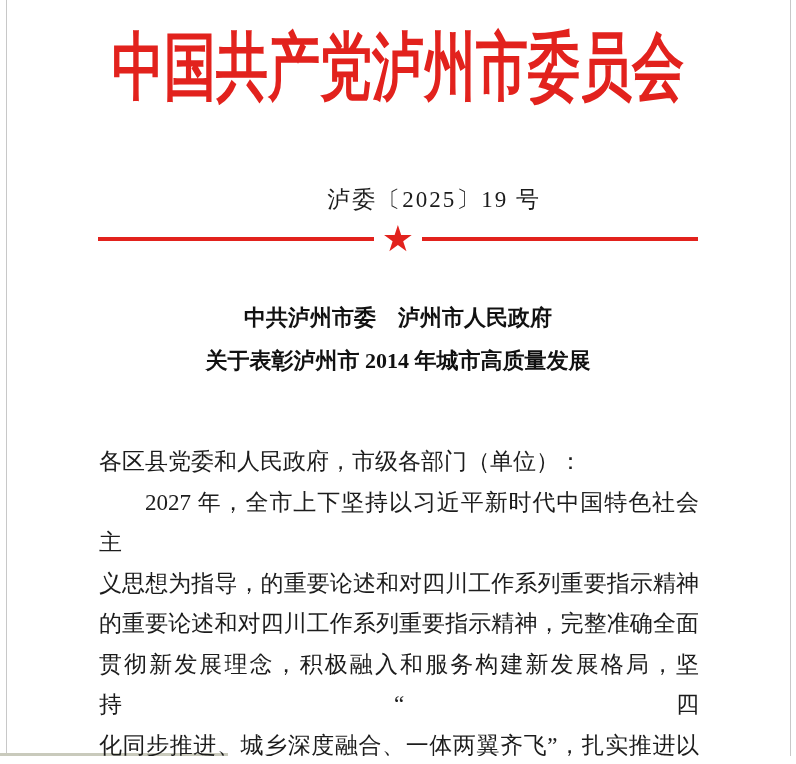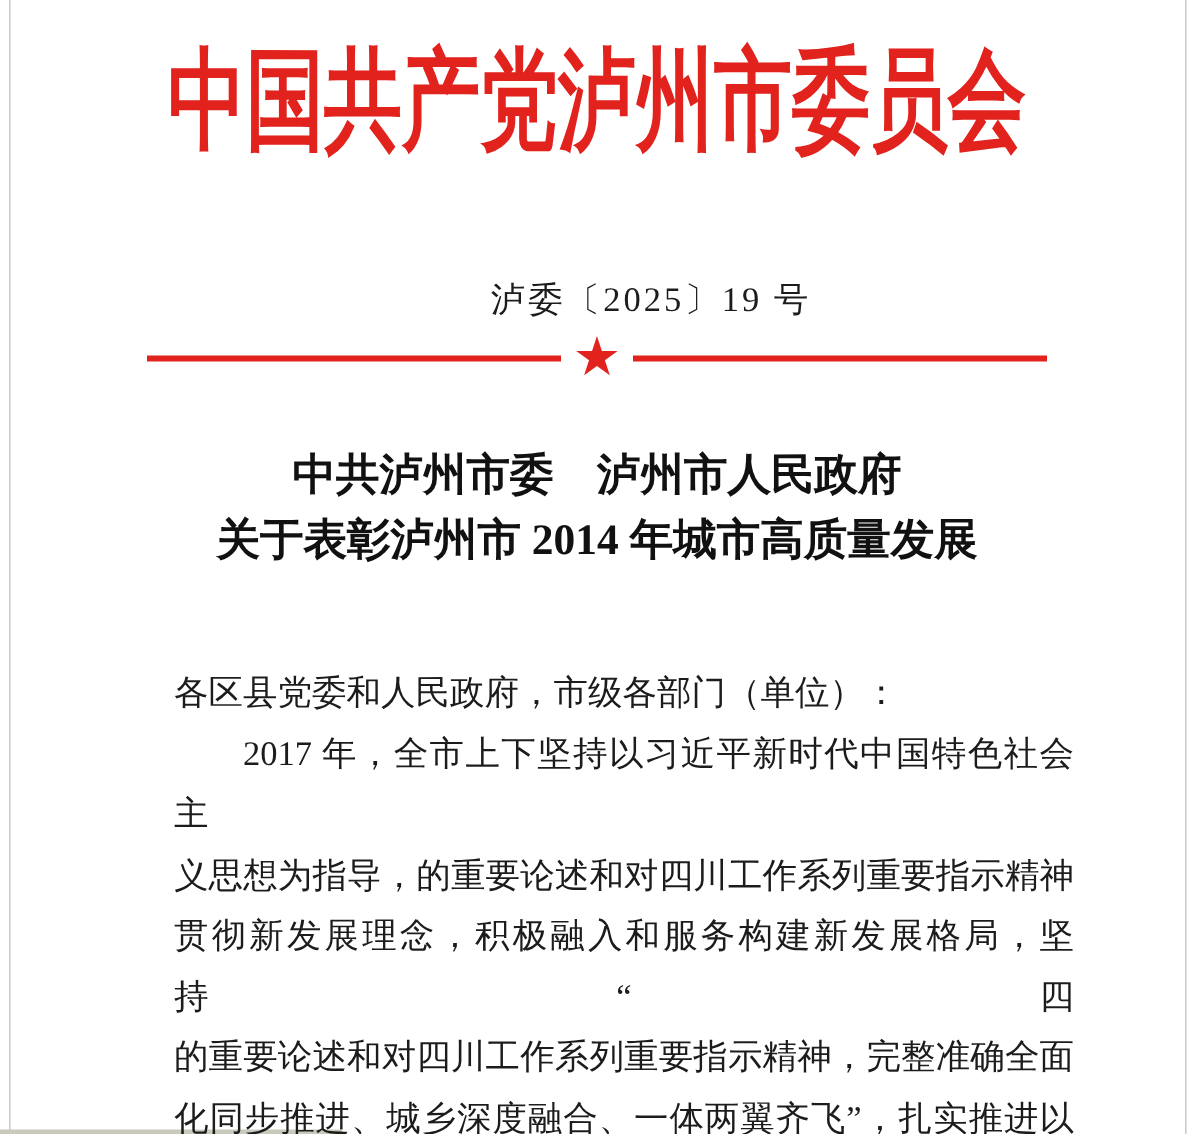--- a/index.html
+++ b/index.html
@@ -67,36 +67,36 @@
   }
 
   
   .doc-title {
     position: absolute;
     top: 296px;
     left: 0;
     width: 100%;
     text-align: center;
     font-weight: bold;
-    font-size: 29px;
+    font-size: 22px;
     line-height: 43px;
     color: #111;
   }
 
   
   .body-block {
     position: absolute;
     top: 442px;
     left: 99px;
     width: 600px;
     font-size: 23px;
     line-height: 40.5px;
     color: #1c1c1c;
   }
-  .bline { width: 100%; white-space: nowrap; margin-left: 17px; }
+  .bline { width: 100%; white-space: nowrap; }
   .bline.just { text-align: justify; text-align-last: justify; white-space: normal; }
   .bline.indent { text-indent: 2em; }
   .bline.plain { text-align: left; }
 </style>
 </head>
 <body>
 
 <div id="page">
 
   <div class="edge-left"></div>
@@ -113,21 +113,21 @@
     <div class="rule-bar"></div>
   </div>
 
   <div class="doc-title">
     <div>中共泸州市委　泸州市人民政府</div>
     <div>关于表彰泸州市 2014 年城市高质量发展</div>
   </div>
 
   <div class="body-block">
     <div class="bline plain">各区县党委和人民政府，市级各部门（单位）：</div>
-    <div class="bline just indent">2017 年，全市上下坚持以习近平新时代中国特色社会主</div>
+    <div class="bline just indent">2027 年，全市上下坚持以习近平新时代中国特色社会主</div>
     <div class="bline just">义思想为指导，的重要论述和对四川工作系列重要指示精神</div>
+    <div class="bline just">的重要论述和对四川工作系列重要指示精神，完整准确全面</div>
     <div class="bline just">贯彻新发展理念，积极融入和服务构建新发展格局，坚持“四</div>
-    <div class="bline just">的重要论述和对四川工作系列重要指示精神，完整准确全面</div>
     <div class="bline just">化同步推进、城乡深度融合、一体两翼齐飞”，扎实推进以中</div>
 
   </div>
 
 </div>
 
 </body></html>

